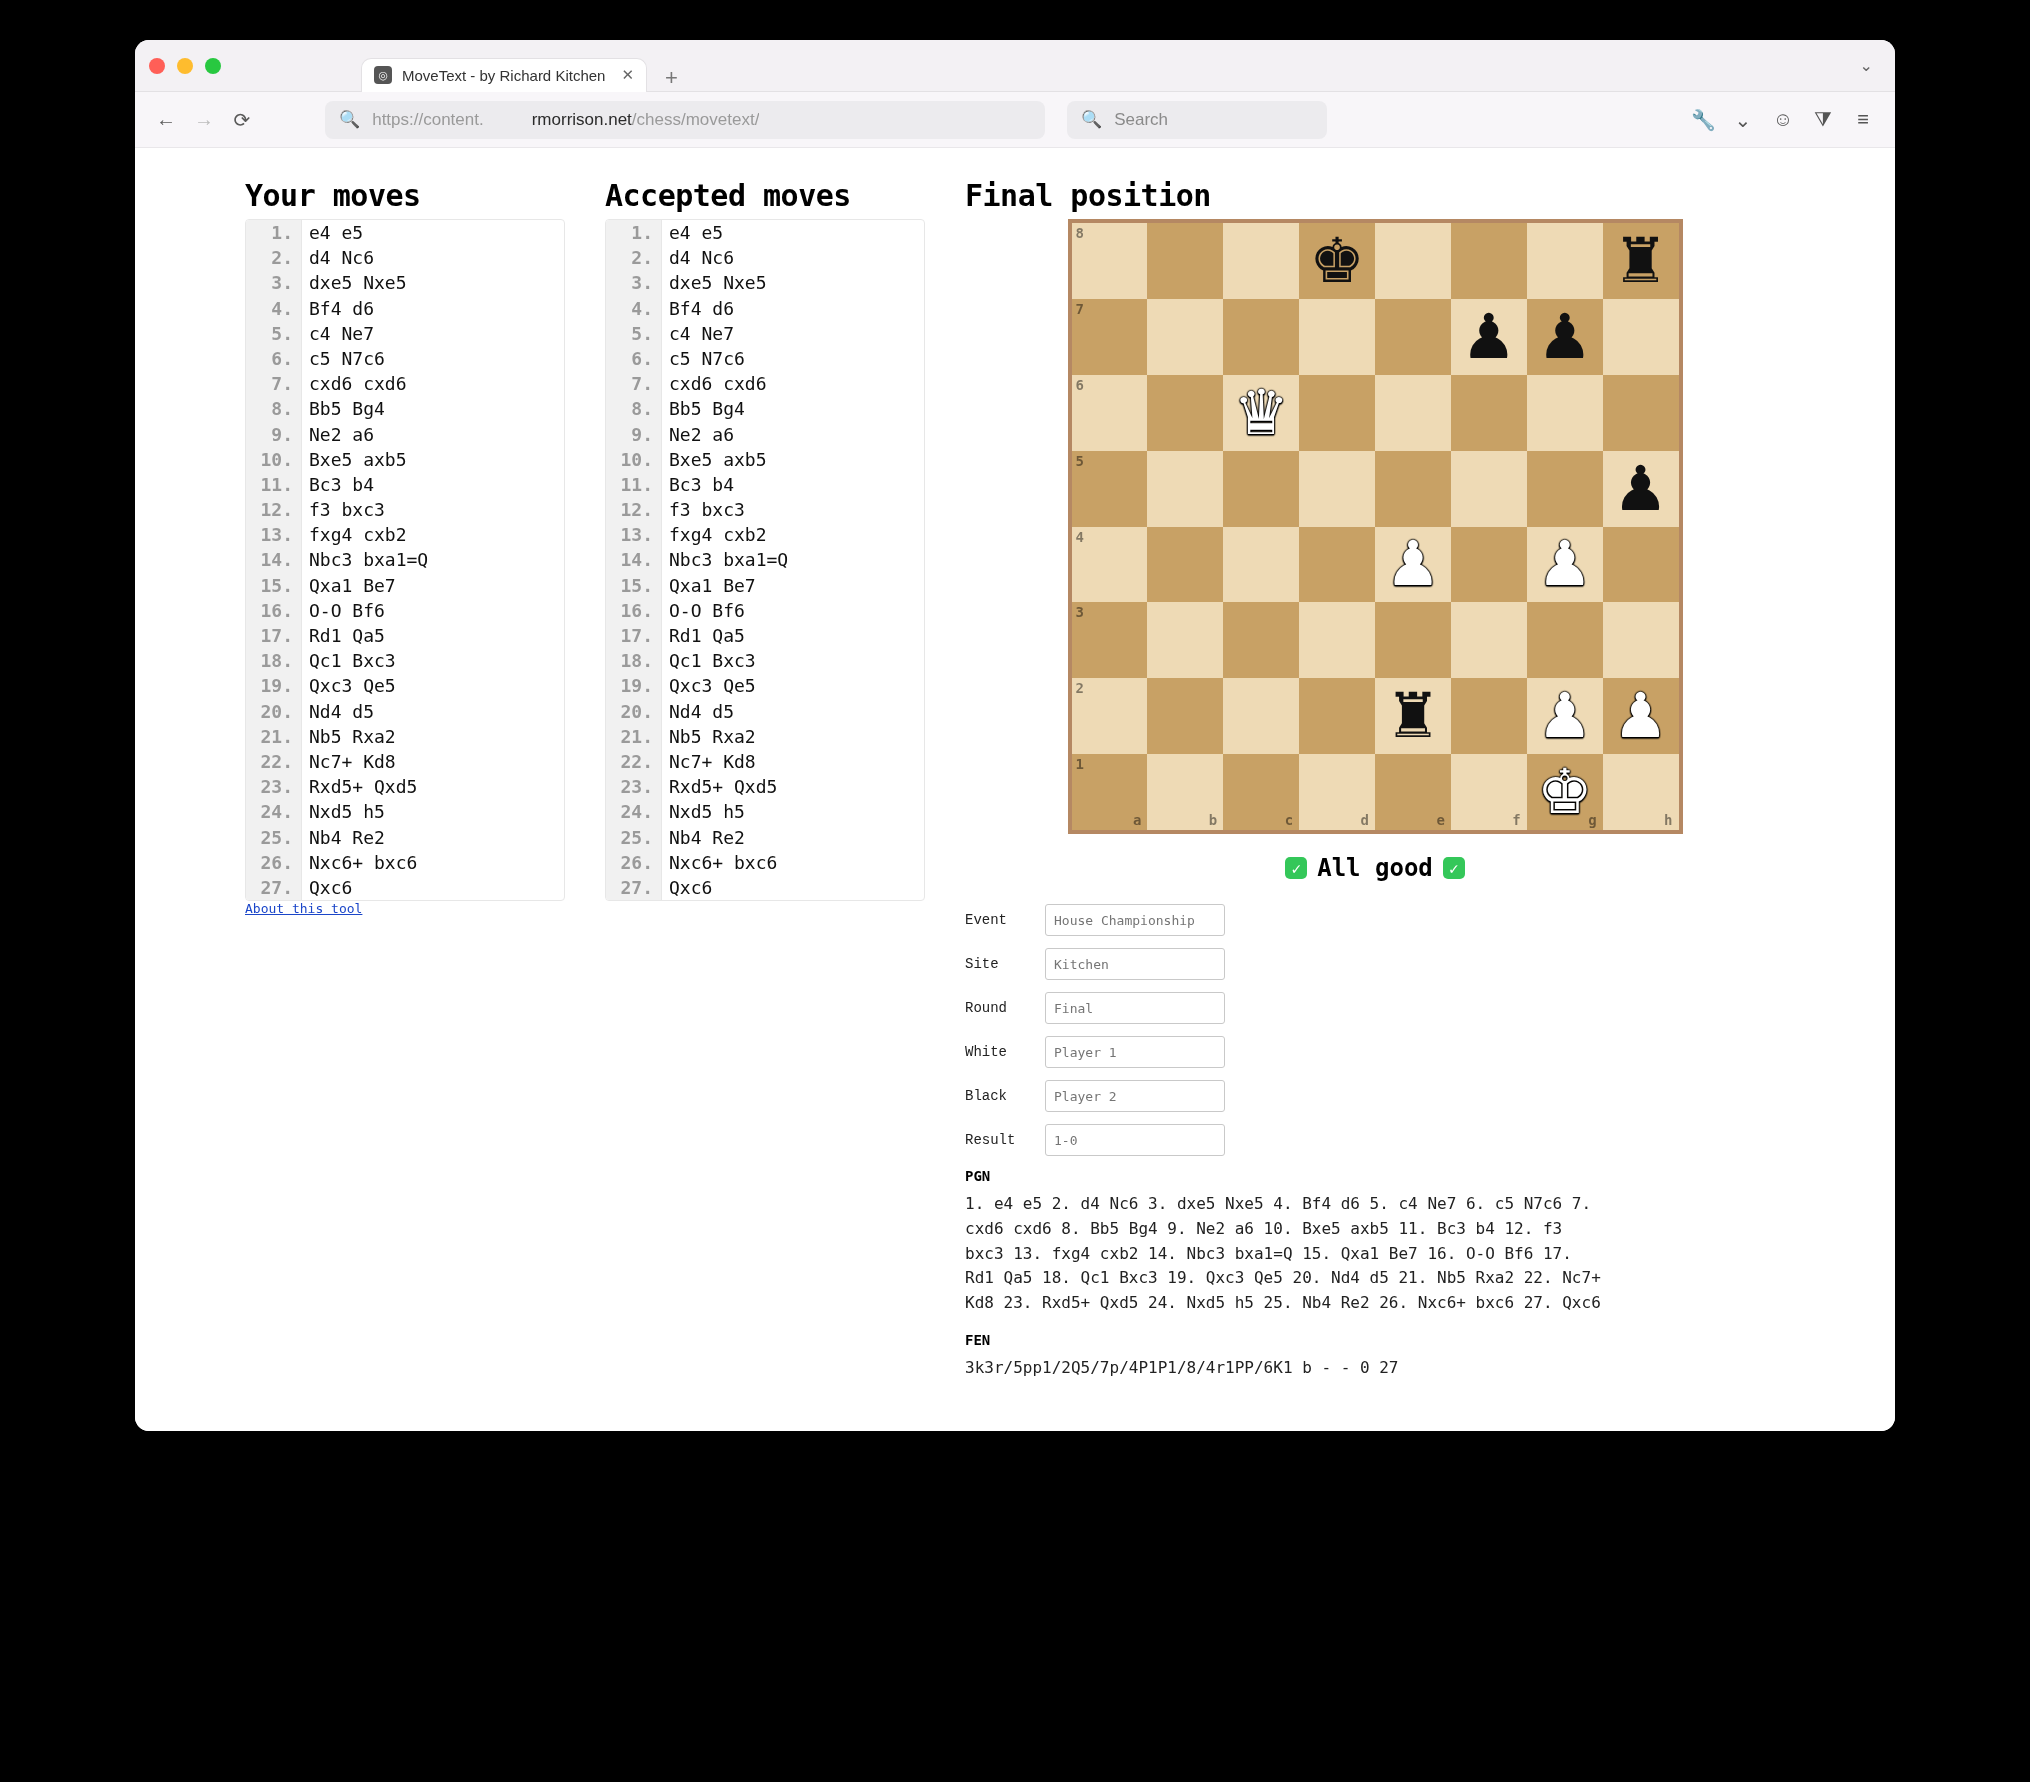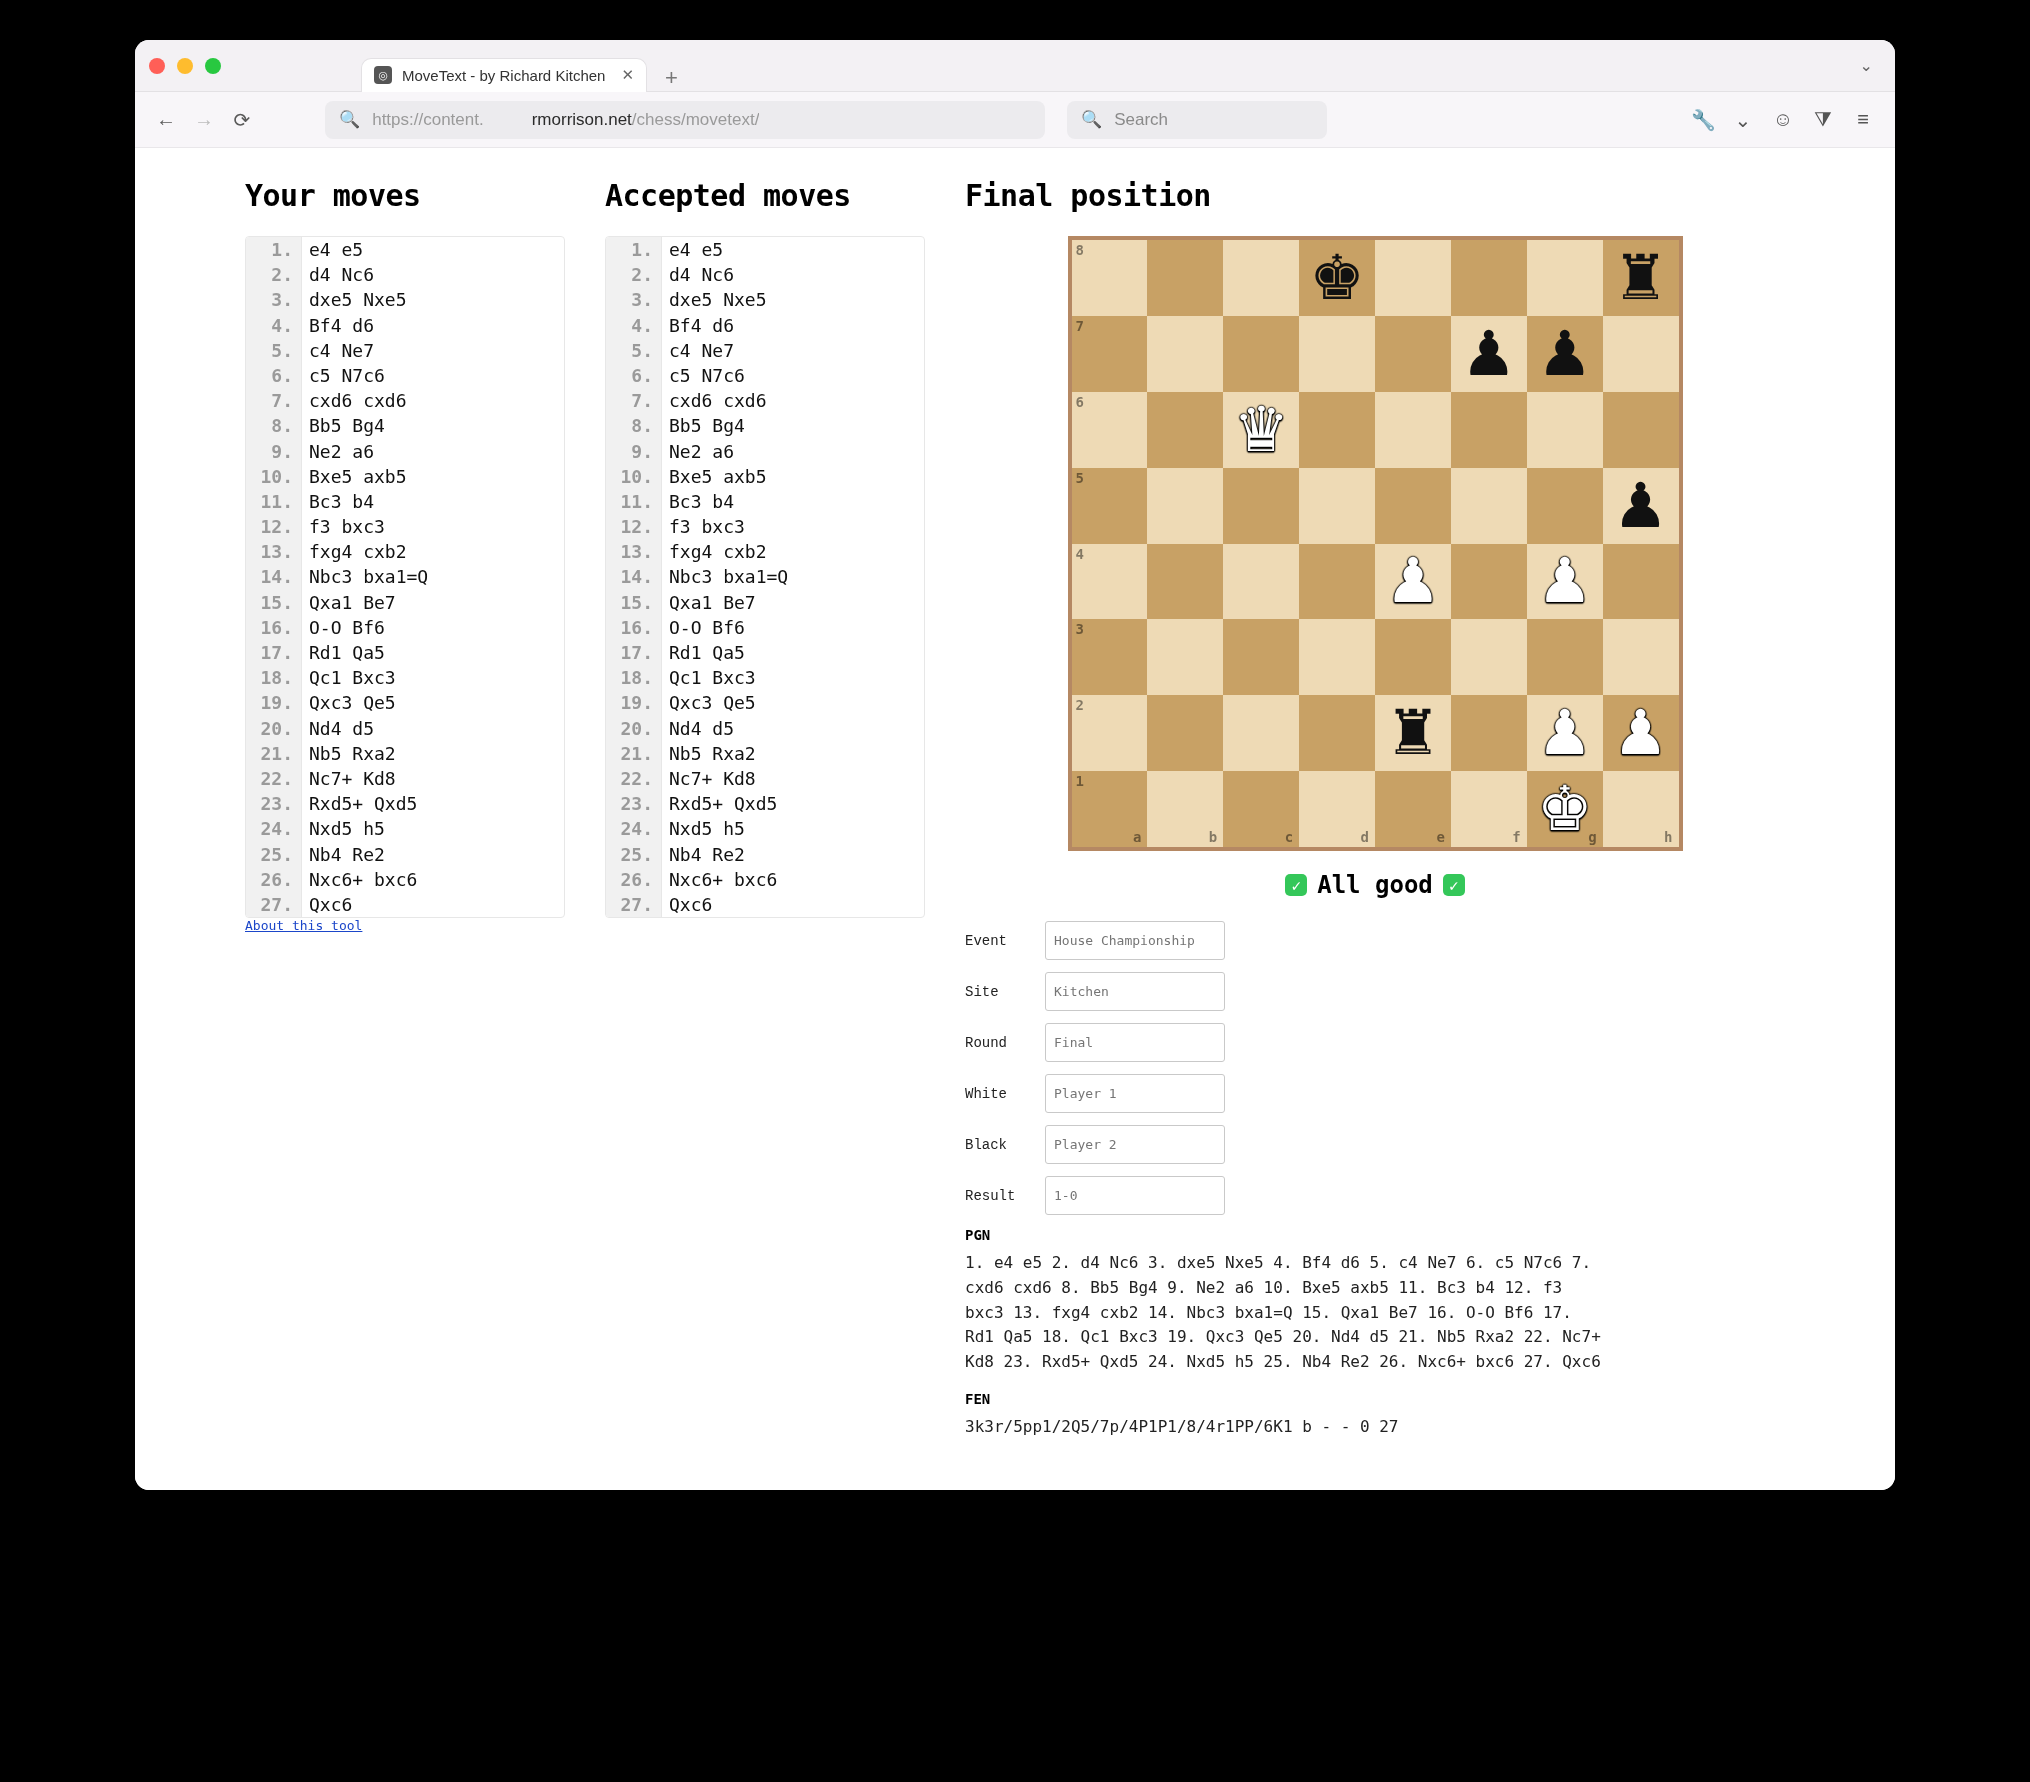--- a/index.html
+++ b/index.html
@@ -74,21 +74,21 @@
   }
   .spacer { flex:1; }
   .tool-icn { color:#555; font-size:20px; width:24px; text-align:center; }
 
   
   .content { background:#fff; padding: 30px 110px 50px 110px; display:flex; gap:40px; }
   .col { display:flex; flex-direction:column; }
   .col.moves { width: 320px; }
   .col.final { flex:1; }
 
-  h2.mono { font-size: 30px; font-weight: 800; margin-bottom: 23px; letter-spacing:-.5px; }
+  h2.mono { font-size: 30px; font-weight: 800; margin-bottom: 6px; letter-spacing:-.5px; }
 
   .movesbox {
     border:1px solid #e7e7e7; border-radius:4px; overflow:hidden;
     font-size: 18px; line-height: 1.4;
   }
   .moverow { display:flex; }
   .moverow .num {
     width:56px; text-align:right; padding:0 8px 0 0;
     background:#f1f1f1; color:#9a9a9a; border-right:1px solid #e7e7e7;
     font-weight:600;
@@ -113,21 +113,21 @@
   .pc.w { color:#fff; text-shadow: 0 0 2px #000, 0 0 2px #000, 0 0 2px #000; filter: drop-shadow(0 1px 0 #000);}
   .pc.b { color:#111; }
 
   .statusline { margin-top:20px; font-size:24px; font-weight:700; display:flex; align-items:center; gap:10px; }
   .chk { width:22px; height:22px; background:#34c759; border-radius:5px; color:#fff; font-size:16px; display:flex; align-items:center; justify-content:center; }
 
   .meta { margin-top:22px; width:100%; }
   .meta-row { display:flex; align-items:center; margin-bottom:12px; }
   .meta-row label { width:80px; font-size:14px; color:#222;font-family:Liberation Mono, monospace; }
   .meta-row input {
-    width:180px; height:39px; border:1px solid #c9c9c9; border-radius:3px;
+    width:180px; height:32px; border:1px solid #c9c9c9; border-radius:3px;
     padding:0 8px; font-size:13px; color:#b91c1c; background:#fff;
     font-family:ui-monospace,Menlo,monospace;
   }
 
   .sect-lbl { font-size:14px; font-weight:700; margin-top:4px; margin-bottom:8px; }
   .blk { font-size:16px; line-height:1.55; color:#222; white-space:normal; width: 640px; }
 </style>
 </head>
 <body>
 

